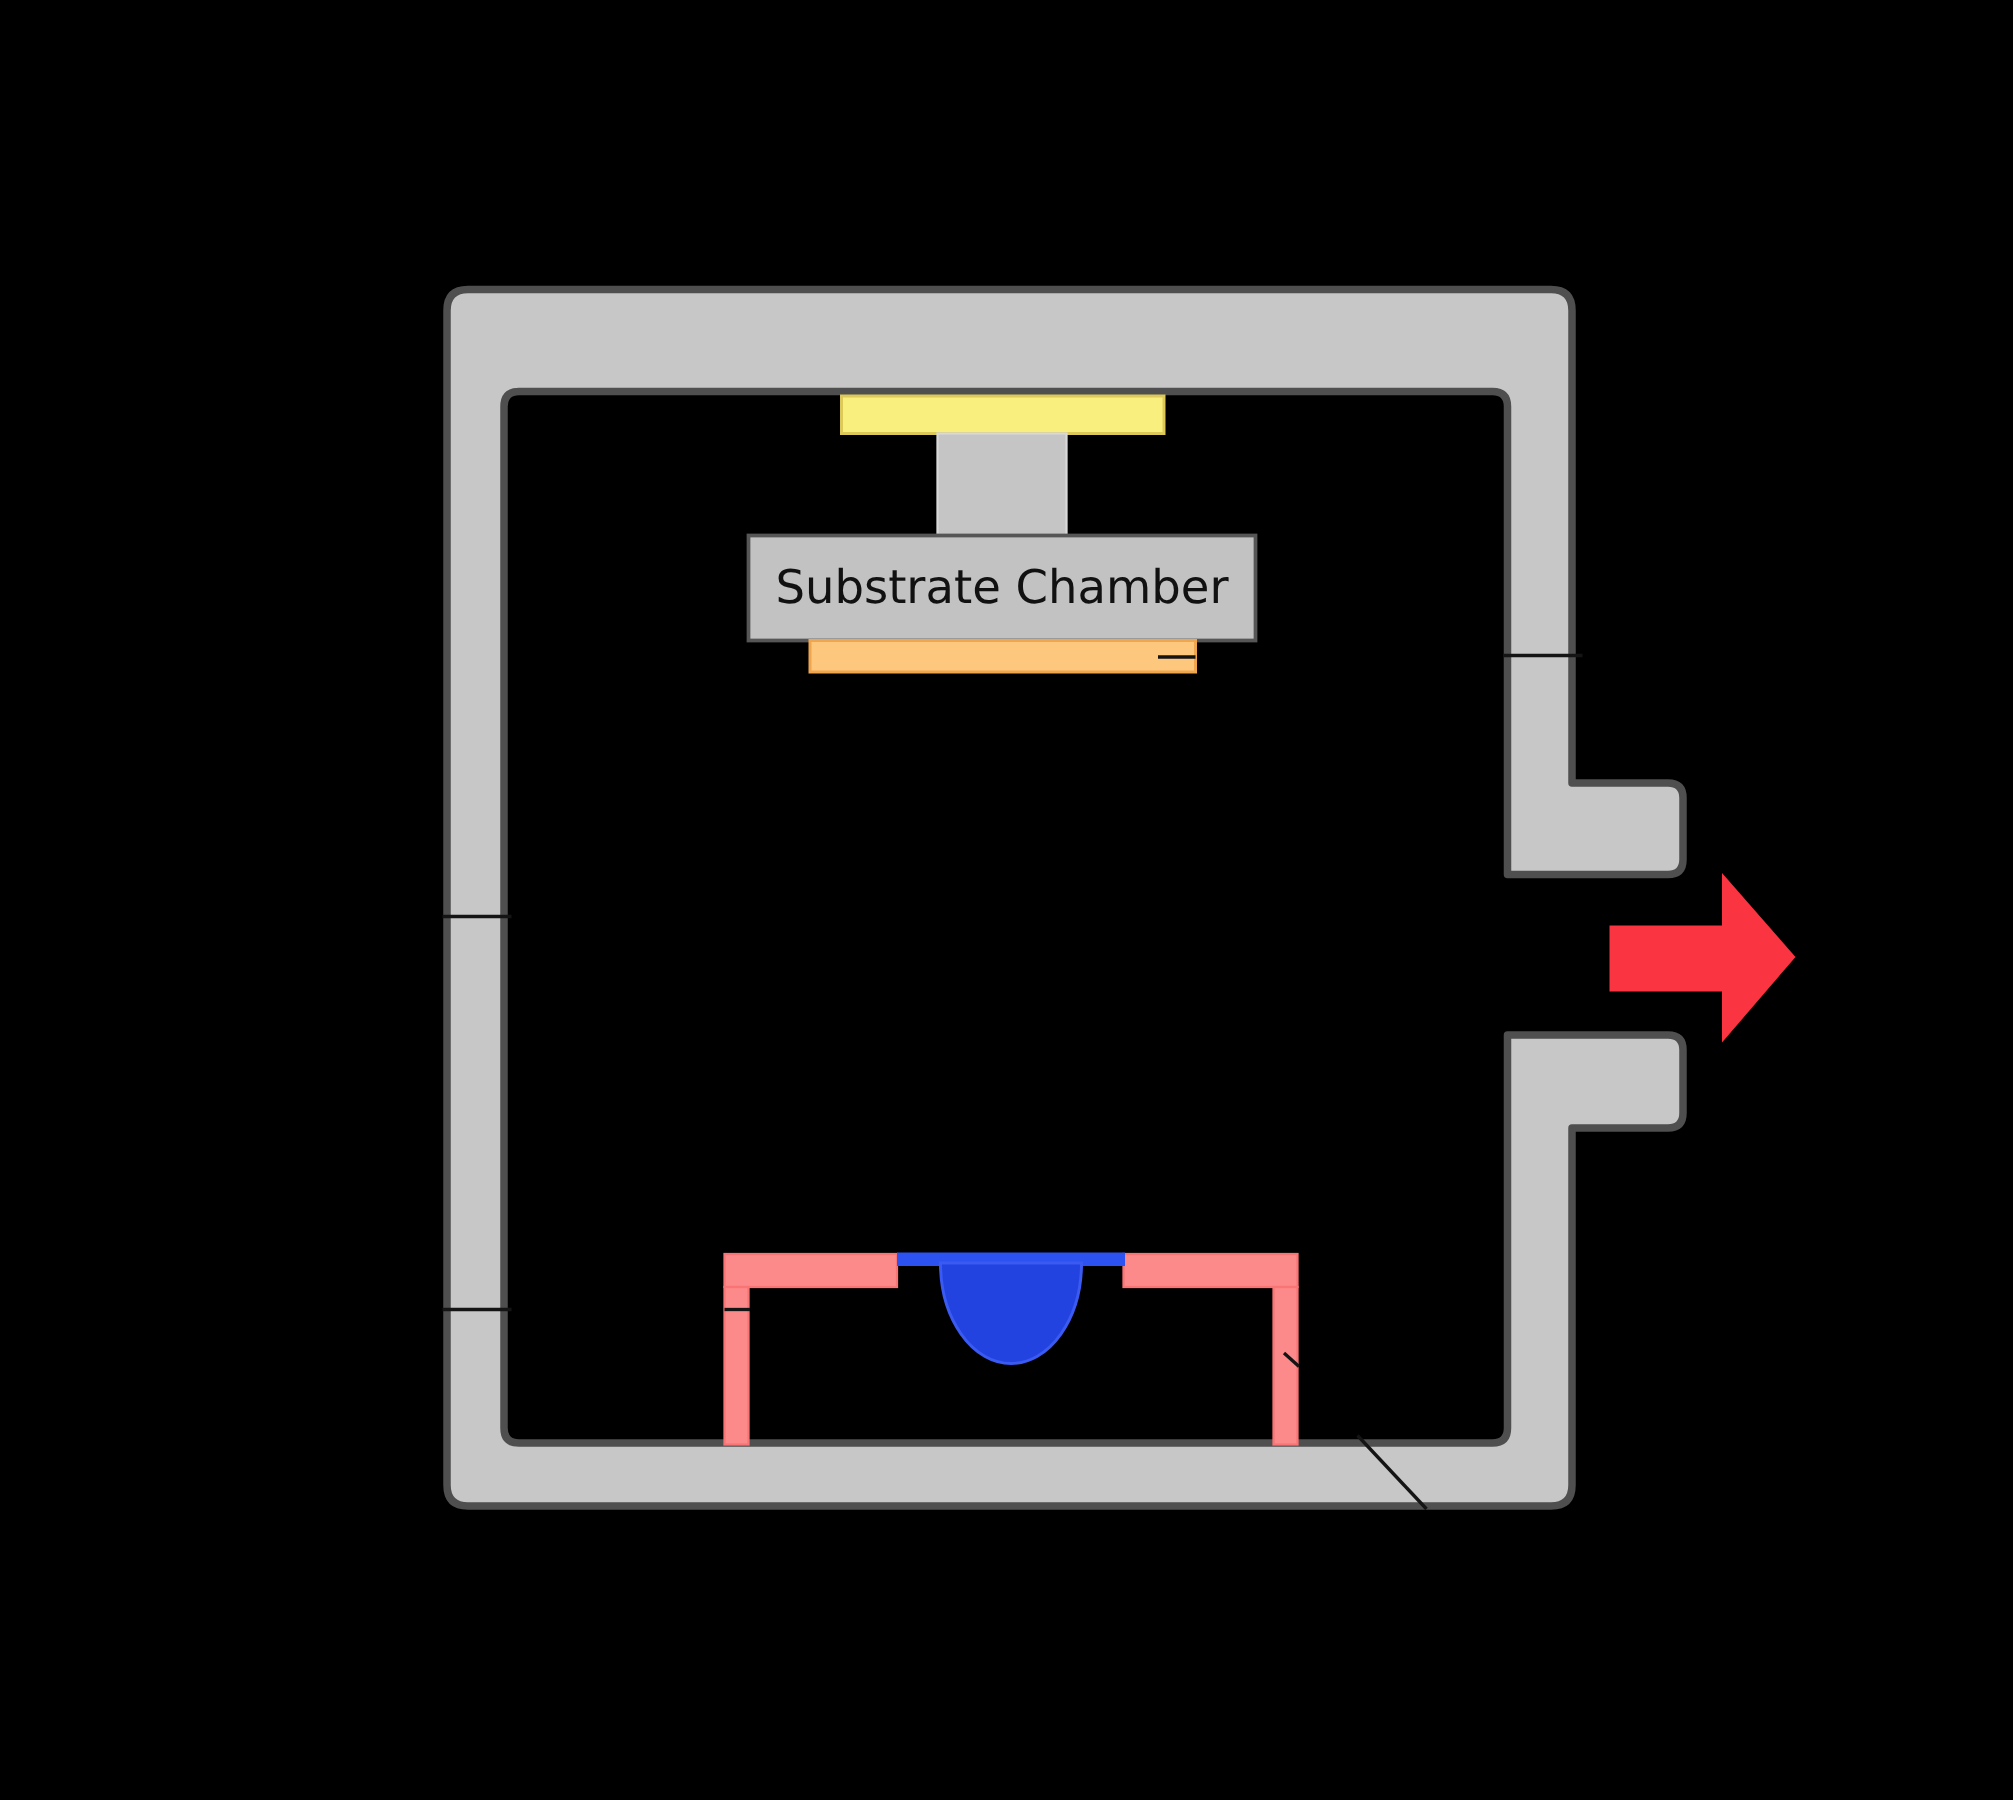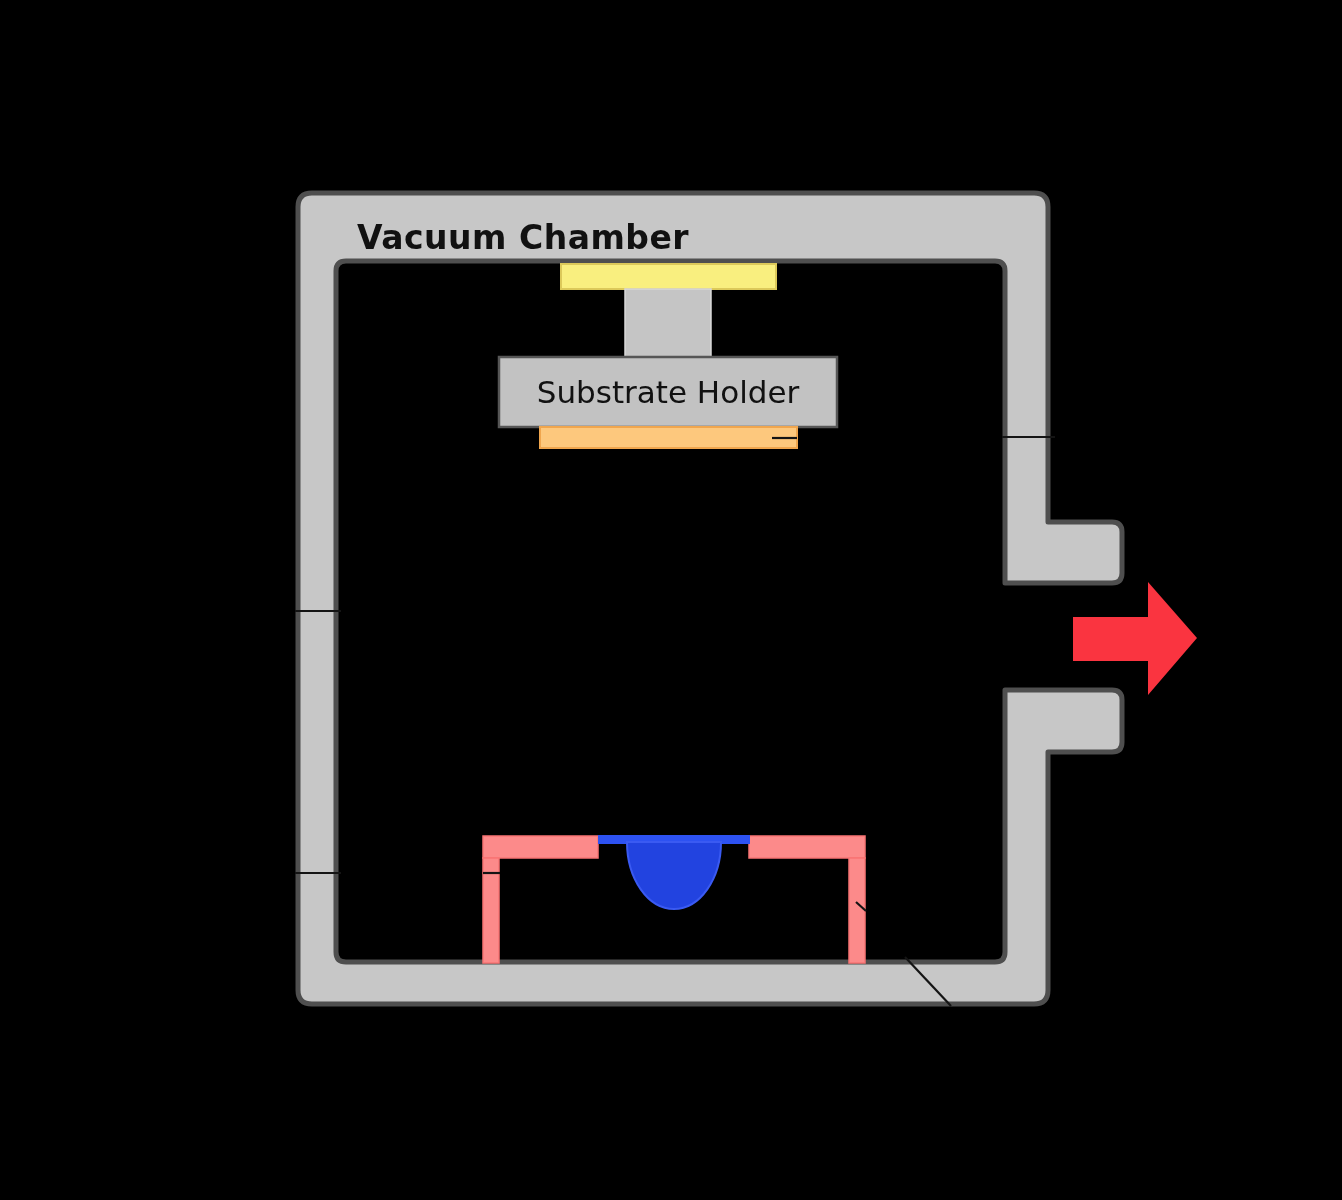--- a/index.html
+++ b/index.html
@@ -114,17 +114,16 @@
       <line x1="772" y1="438" x2="797" y2="438"></line>
       <line x1="1002" y1="437" x2="1055" y2="437"></line>
       <line x1="295" y1="611" x2="341" y2="611"></line>
       <line x1="295" y1="873" x2="341" y2="873"></line>
       <line x1="483" y1="873" x2="500" y2="873"></line>
       <line x1="856" y1="902" x2="866" y2="911"></line>
       <line x1="905" y1="957" x2="951" y2="1006"></line>
     </g>
   </svg>
 
-  <div class="label title">Vacuum Chamber</div>
 
-  <div class="label holder">Substrate Holder</div>
+  <div class="label holder">Substrate Chamber</div>
 
 </div>
 
 </body></html>

